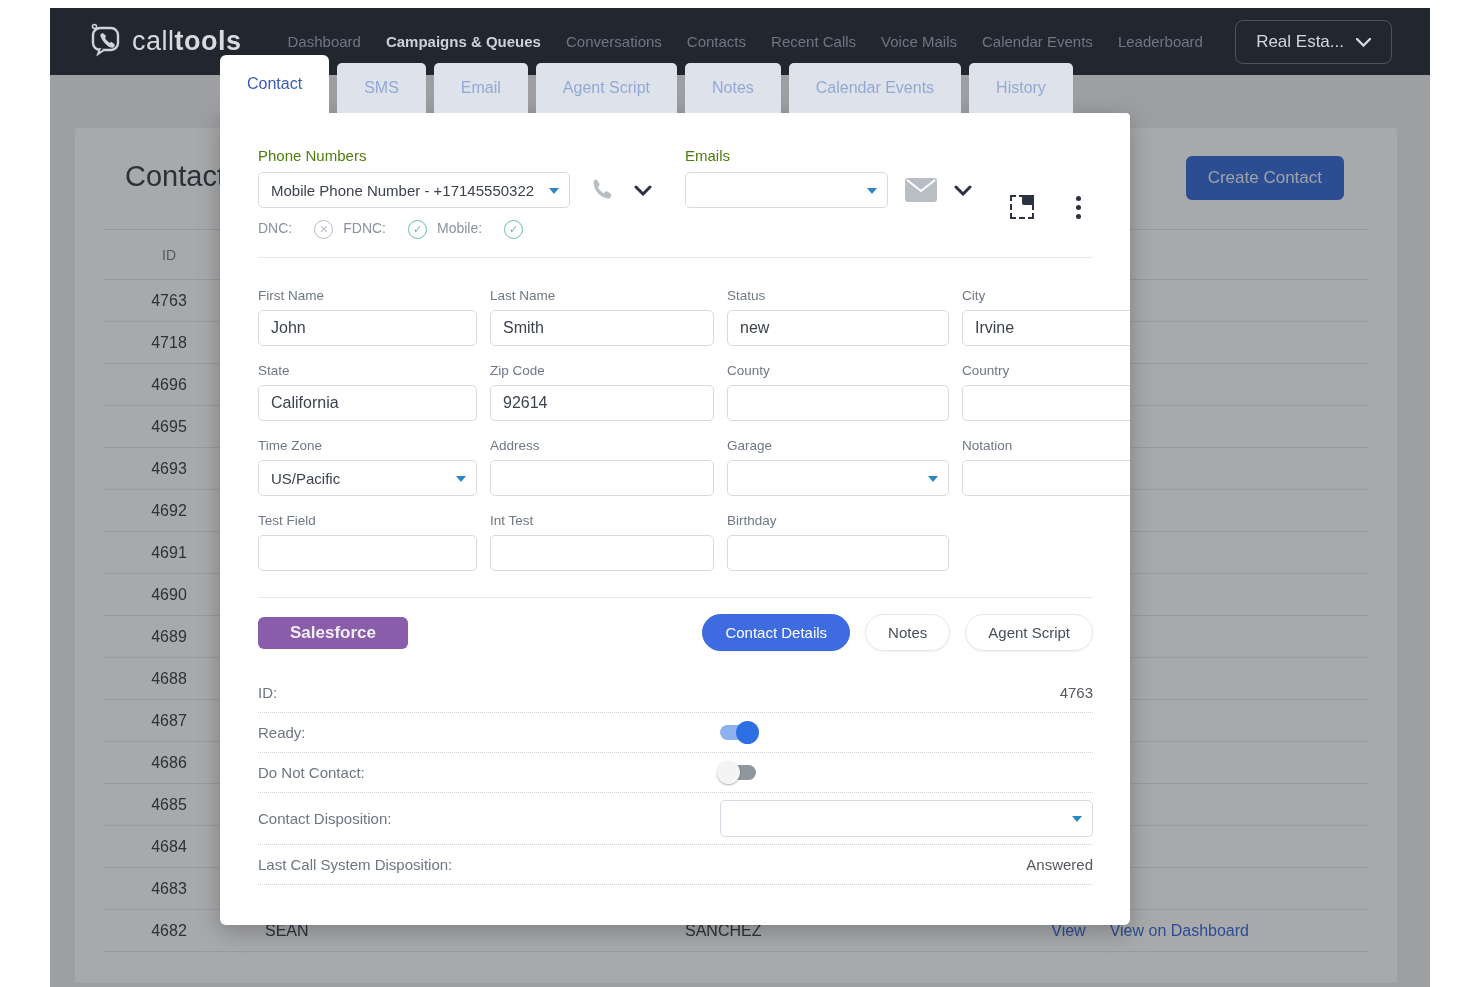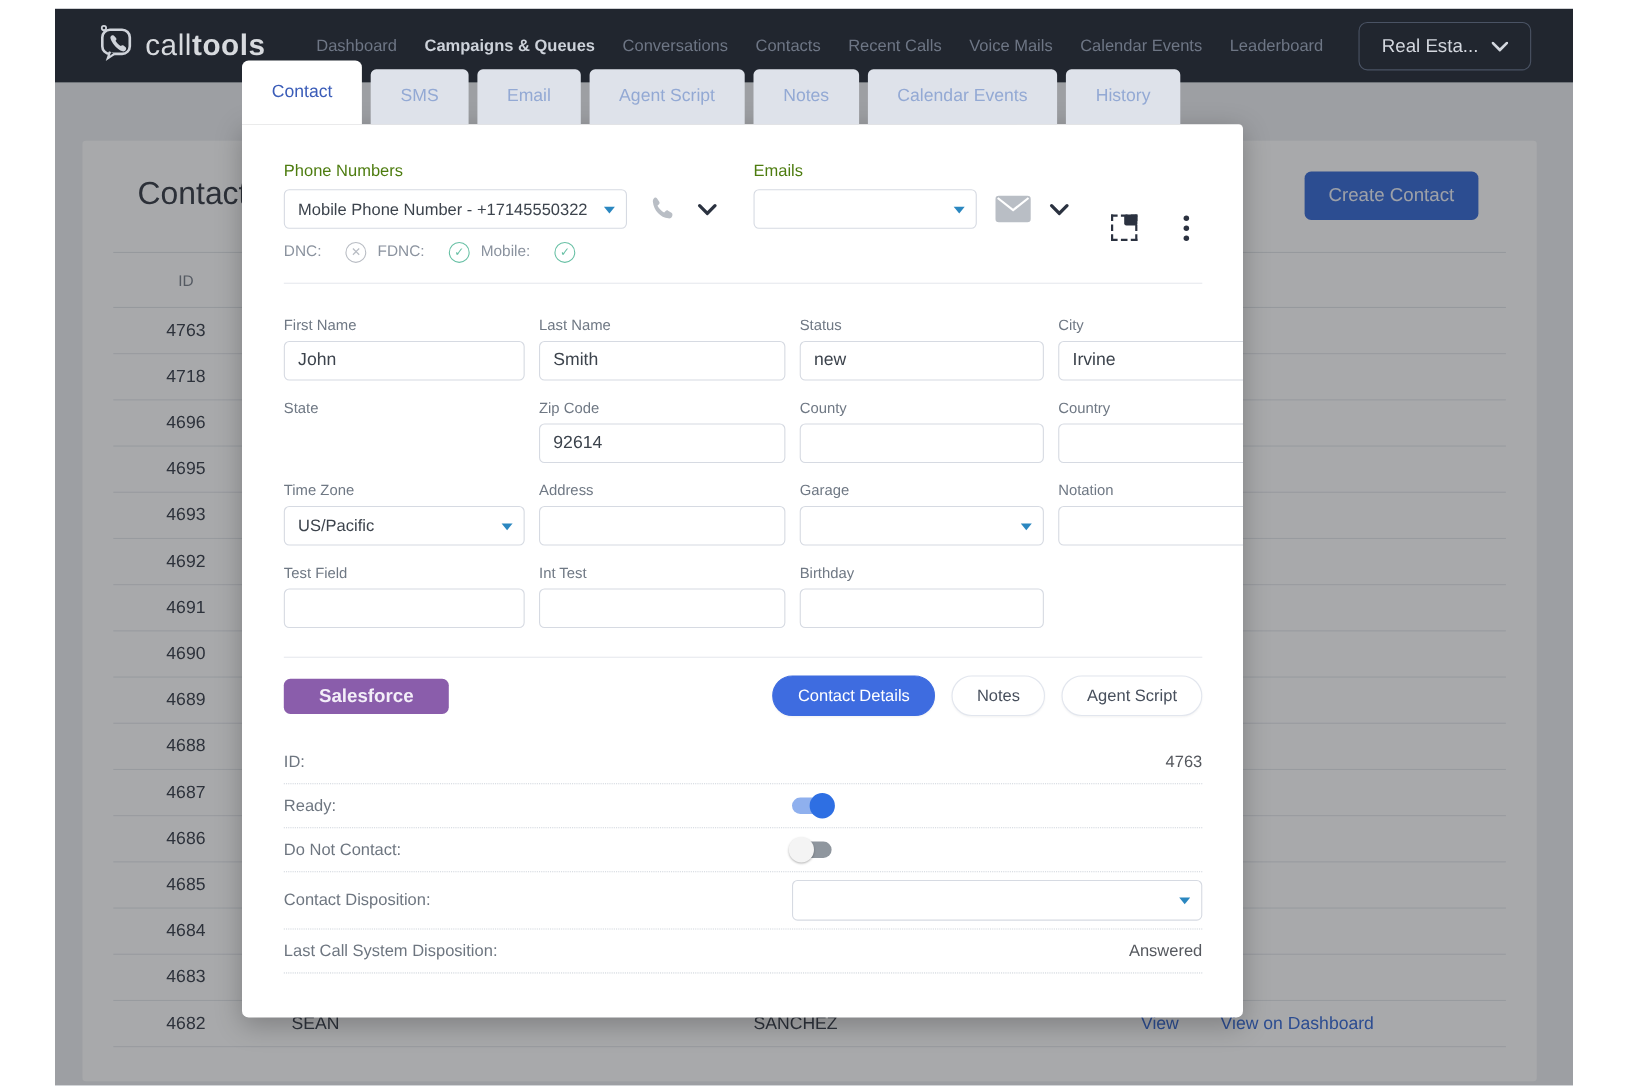--- a/index.html
+++ b/index.html
@@ -23,21 +23,21 @@
   .page-header { position:relative; height:102px; border-bottom:1px solid #e3e6ea; margin:0 28px; }
   .page-title { position:absolute; left:22px; top:32px; font-size:29px; color:#3d434c; }
   .create-btn { position:absolute; right:25px; top:28px; background:#3e6fd6; color:#eef2fa; font-size:17px; border:none; border-radius:6px; padding:12px 22px; cursor:pointer; }
   .thead { height:50px; margin:0 28px; border-bottom:1px solid #e3e6ea; display:flex; align-items:center; }
   .th-id { width:102px; padding-left:30px; text-align:center; font-size:14px; color:#7d848e; }
   .trows { margin:0 28px; }
   .trow { height:42px; border-bottom:1px solid #e7e9ed; display:flex; align-items:center; font-size:16px; color:#3f4550; }
   .td-id { width:102px; padding-left:30px; text-align:center; }
   .td-fname { margin-left:60px; width:420px; }
   .td-lname { width:330px; }
-  .td-links { margin-left:auto; display:flex; gap:38px; padding-right:120px;align-items:center; }
+  .td-links { margin-left:auto; display:flex; gap:24px; padding-right:120px;align-items:center; }
   .tlink { color:#3e6fd6; cursor:pointer; font-size:16px; }
 
   
   .dim { position:absolute; left:0; top:0; width:100%; height:100%; background:rgba(15,18,22,0.36); z-index:5; }
 
   
   .modal { position:absolute; left:170px; top:47px; width:910px; height:870px; z-index:10; }
   .tabbar { display:flex; align-items:flex-end; gap:8px; height:58px; }
   .tab { height:50px; display:flex; align-items:center; padding:0 27px; font-size:16px; color:#93a9d4; background:#dee2ea; border-radius:5px 5px 0 0; cursor:pointer; white-space:nowrap; }
   .tab.active { height:58px; background:#ffffff; color:#3a5cb8; border-radius:6px 6px 0 0; }
@@ -288,20 +288,21 @@
         <div class="fcell">
           <div class="flabel">Status</div>
           <input value="new" style="">
         </div>
         <div class="fcell">
           <div class="flabel">City</div>
           <input value="Irvine" style="">
         </div>
         <div class="fcell">
           <div class="flabel">State</div>
+          <input value="California" style="">
         </div>
         <div class="fcell">
           <div class="flabel">Zip Code</div>
           <input value="92614" style="">
         </div>
         <div class="fcell">
           <div class="flabel">County</div>
           <input value="" style="">
         </div>
         <div class="fcell">

